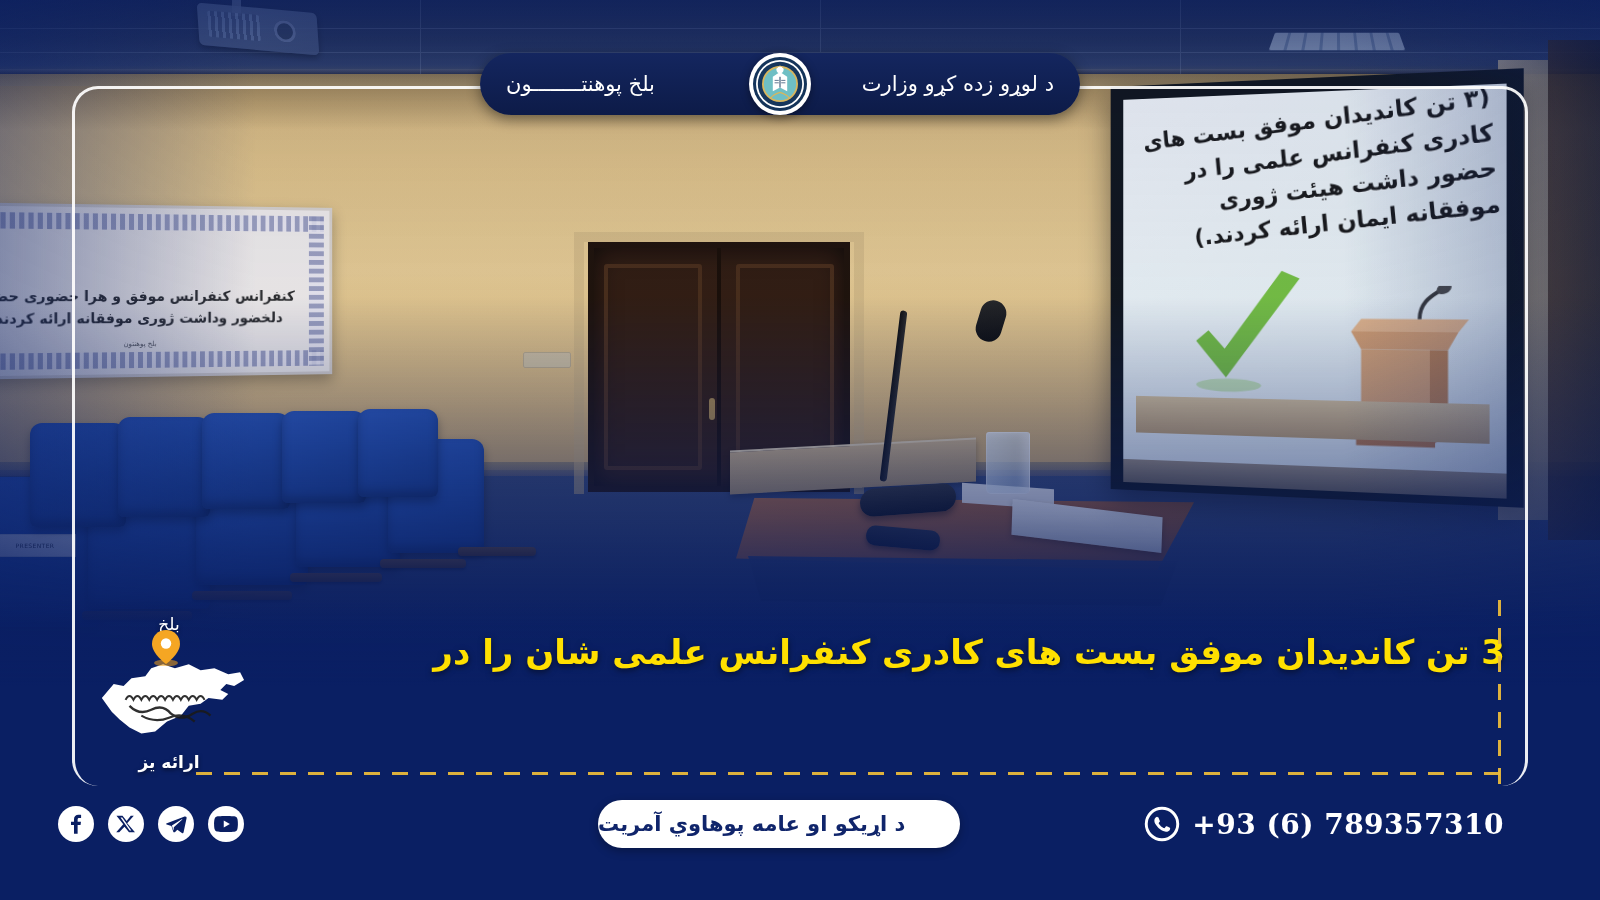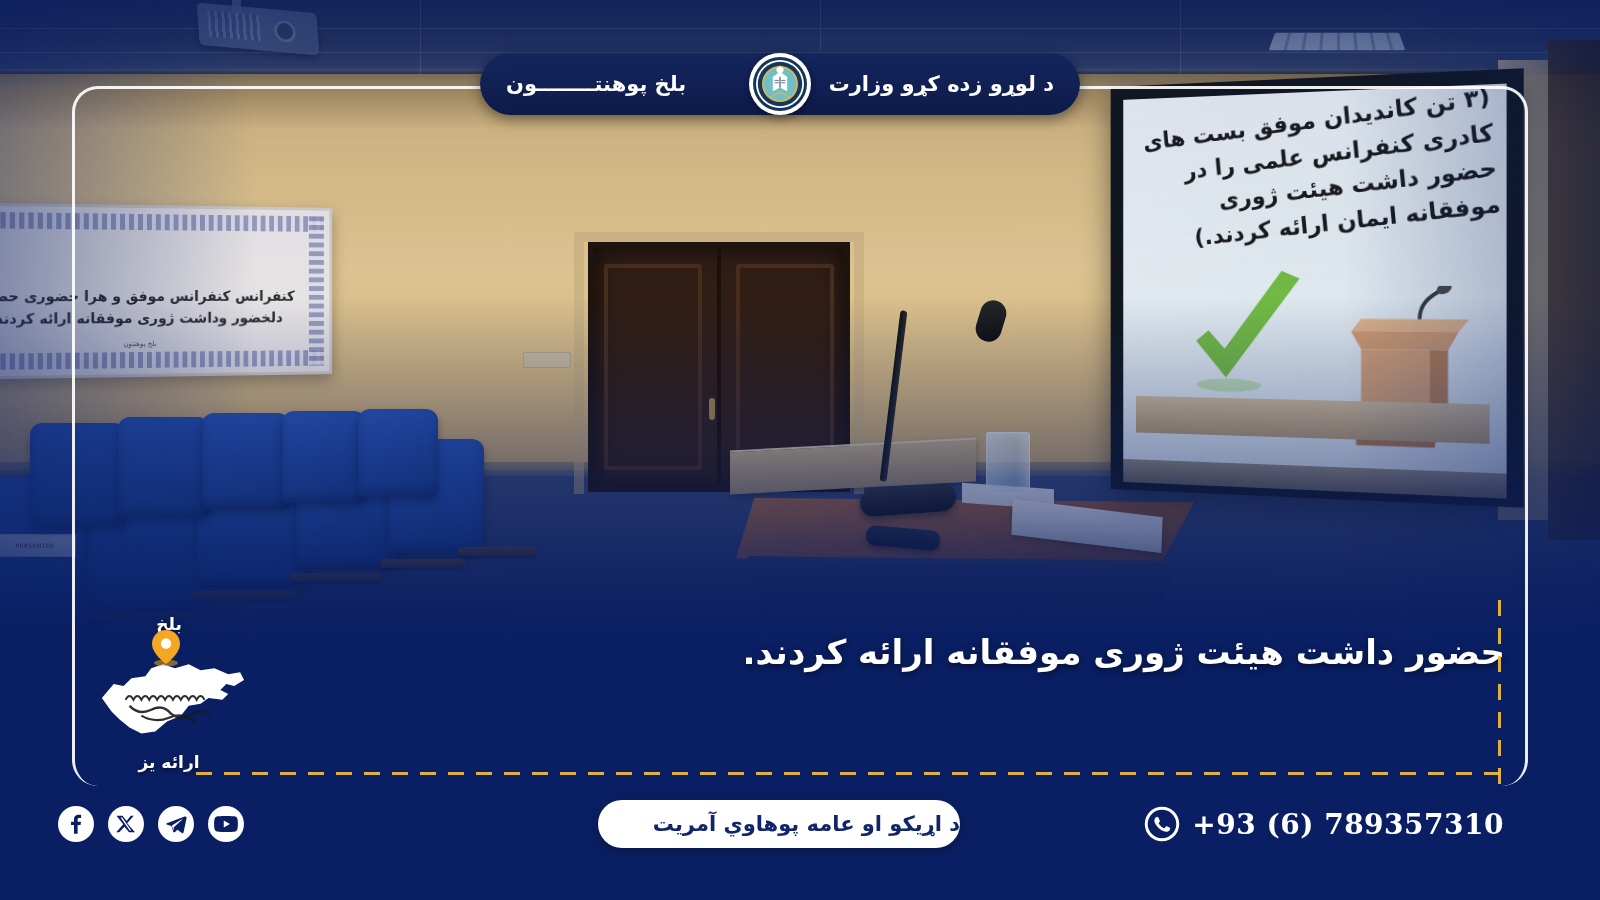--- a/index.html
+++ b/index.html
@@ -305,21 +305,21 @@
   .header-pill{
     position:absolute;left:480px;top:53px;width:600px;height:62px;
     background:linear-gradient(180deg,#14265f,#0d1b48);
     border-radius:32px;
     box-shadow:0 4px 14px rgba(0,0,0,.45);
     display:flex;align-items:center;justify-content:space-between;
     padding:0 26px;
     direction:rtl;
   }
   .hdr-text{
-    color:#ffffff;font-size:21px;font-weight:700;white-space:nowrap;
+    color:#ffffff;font-size:21px;font-weight:400;white-space:nowrap;
     font-family:"DejaVu Sans","Liberation Sans",sans-serif;
   }
   .hdr-left{ margin-right:6px; }
   .hdr-right{ margin-left:6px; }
 
   
   .seal{
     position:absolute;left:50%;top:50%;transform:translate(-50%,-50%);
     width:62px;height:62px;border-radius:50%;
     background:#ffffff;
@@ -348,21 +348,21 @@
     background:repeating-linear-gradient(180deg,#e9b93b 0 16px,transparent 16px 28px);
     opacity:.95;
   }
 
   
   .region-logo{
     position:absolute;left:84px;top:608px;width:170px;height:160px;
   }
   .region-top{
     position:absolute;left:0;right:0;top:6px;text-align:center;
-    color:#ffffff;font-size:17px;font-weight:700;direction:rtl;
+    color:#ffffff;font-size:17px;font-weight:400;direction:rtl;
     text-shadow:0 2px 4px rgba(0,0,0,.5);
   }
   .region-bottom{
     position:absolute;left:0;right:0;bottom:-4px;text-align:center;
     color:#ffffff;font-size:17px;font-weight:700;direction:rtl;
     text-shadow:0 2px 4px rgba(0,0,0,.5);
   }
   .region-map{position:absolute;left:6px;top:26px;width:158px;height:110px;}
   .pin{
     position:absolute;left:68px;top:22px;width:28px;height:36px;
@@ -377,21 +377,21 @@
   .socials{
     position:absolute;left:58px;top:806px;display:flex;gap:14px;align-items:center;
   }
   .soc{
     width:36px;height:36px;border-radius:50%;background:#ffffff;
     display:flex;align-items:center;justify-content:center;
   }
   .dept-pill{
     position:absolute;left:598px;top:800px;width:362px;height:48px;
     background:#ffffff;border-radius:26px;
-    display:flex;align-items:center;justify-content:flex-start;
+    display:flex;align-items:center;justify-content:flex-end;
     direction:rtl;
     box-shadow:0 3px 10px rgba(0,0,0,.3);
   }
   .dept-pill span{
     color:#10256b;font-size:21px;font-weight:700;white-space:nowrap;
   }
   .phone-block{
     position:absolute;right:96px;top:806px;display:flex;align-items:center;gap:12px;
   }
   .wa-icon{width:36px;height:36px;}
@@ -523,21 +523,21 @@
         <path d="M50 38 L50 56" stroke="#16365c" stroke-width="1.6"></path>
         <path d="M41 44 h7 M41 48 h7 M52 44 h7 M52 48 h7" stroke="#16365c" stroke-width="1.1"></path>
         <circle cx="50" cy="26" r="6" fill="#ffffff"></circle>
         <path d="M44 24 q6 -8 12 0" stroke="#d9b65c" stroke-width="1.6" fill="none"></path>
         <path d="M50 64 q-12 4 -16 10 M50 64 q12 4 16 10" stroke="#d9b65c" stroke-width="2" fill="none"></path>
       </svg>
     </div>
   </div>
 
   <div class="caption">
-    <div class="cap-l2">حضور داشت هیئت ژوری موفقانه ارائه کردند.</div>
+    <div class="cap-l1">3 تن کاندیدان موفق بست های کادری کنفرانس علمی شان را در</div>
   </div>
 
   <div class="dash-h"></div>
   <div class="dash-v"></div>
 
   <div class="region-logo">
     <div class="region-top">بلخ</div>
     <svg class="region-map" viewBox="0 0 160 110">
       <path d="M12 64 L24 50 L34 52 L42 44 L56 42 L62 34 L74 30 L86 34 L100 30 L112 36 L126 34 L140 40 L152 38 L156 46 L146 52 L138 50 L132 56 L140 60 L134 66 L120 64 L112 70 L100 72 L92 82 L78 88 L66 98 L52 100 L40 94 L30 86 L22 78 Z" fill="#ffffff"></path>
       <g fill="#1a1a1a" opacity=".9">

